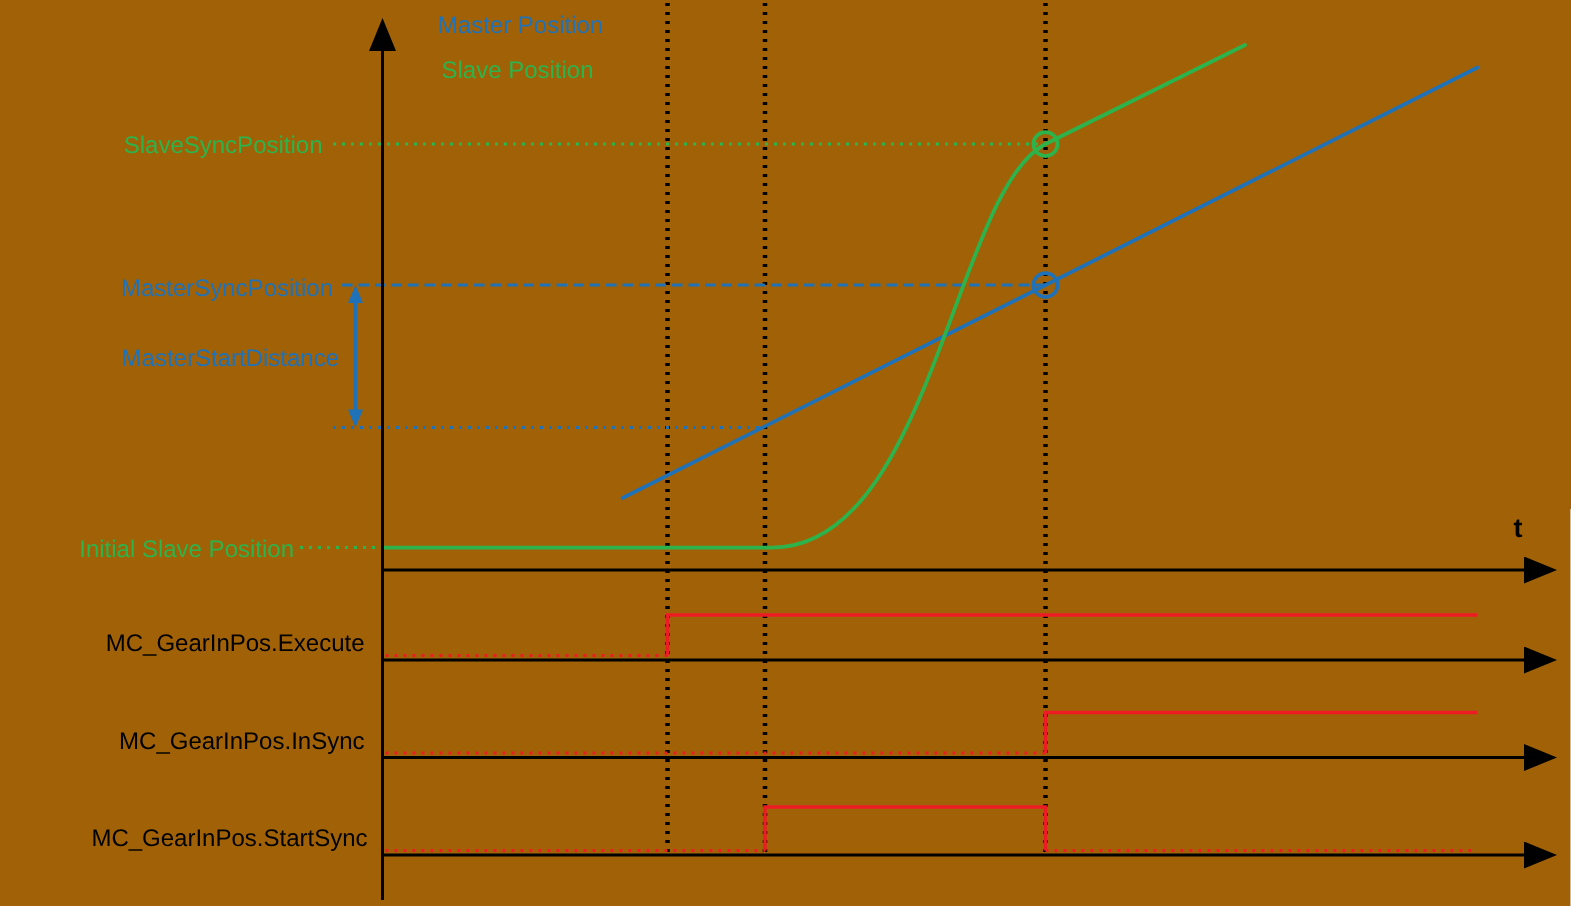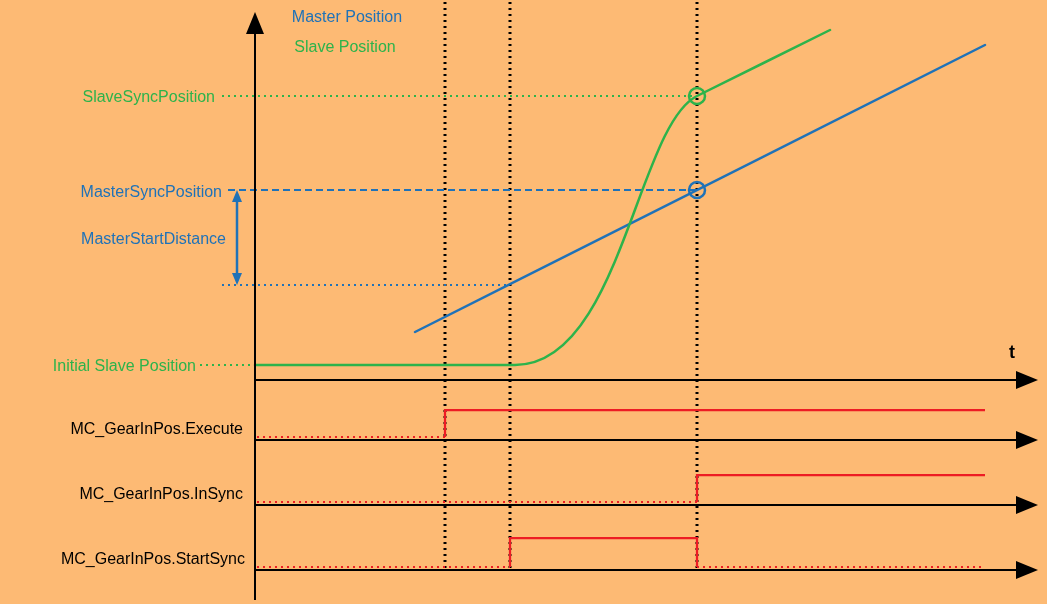--- a/index.html
+++ b/index.html
@@ -1,20 +1,20 @@
 <!DOCTYPE html>
 <html><head>
 <meta charset="utf-8">
 <style>
   html, body { margin: 0; padding: 0; background: #ffffff; }
   .stage {
     position: relative;
     width: 1047px;
     height: 604px;
-    background: #fdba74;
+    background: #a16207;
     font-family: "Liberation Sans", sans-serif;
     overflow: hidden;
   }
   svg { display: block; }
 
   .axis        { stroke: #000000; stroke-width: 2; fill: none; }
   .event-line  { stroke: #000000; stroke-width: 3; stroke-dasharray: 2 4; fill: none; }
 
   .master-stroke { stroke: #1f72b8; fill: none; }
   .slave-stroke  { stroke: #2db34b; fill: none; }

